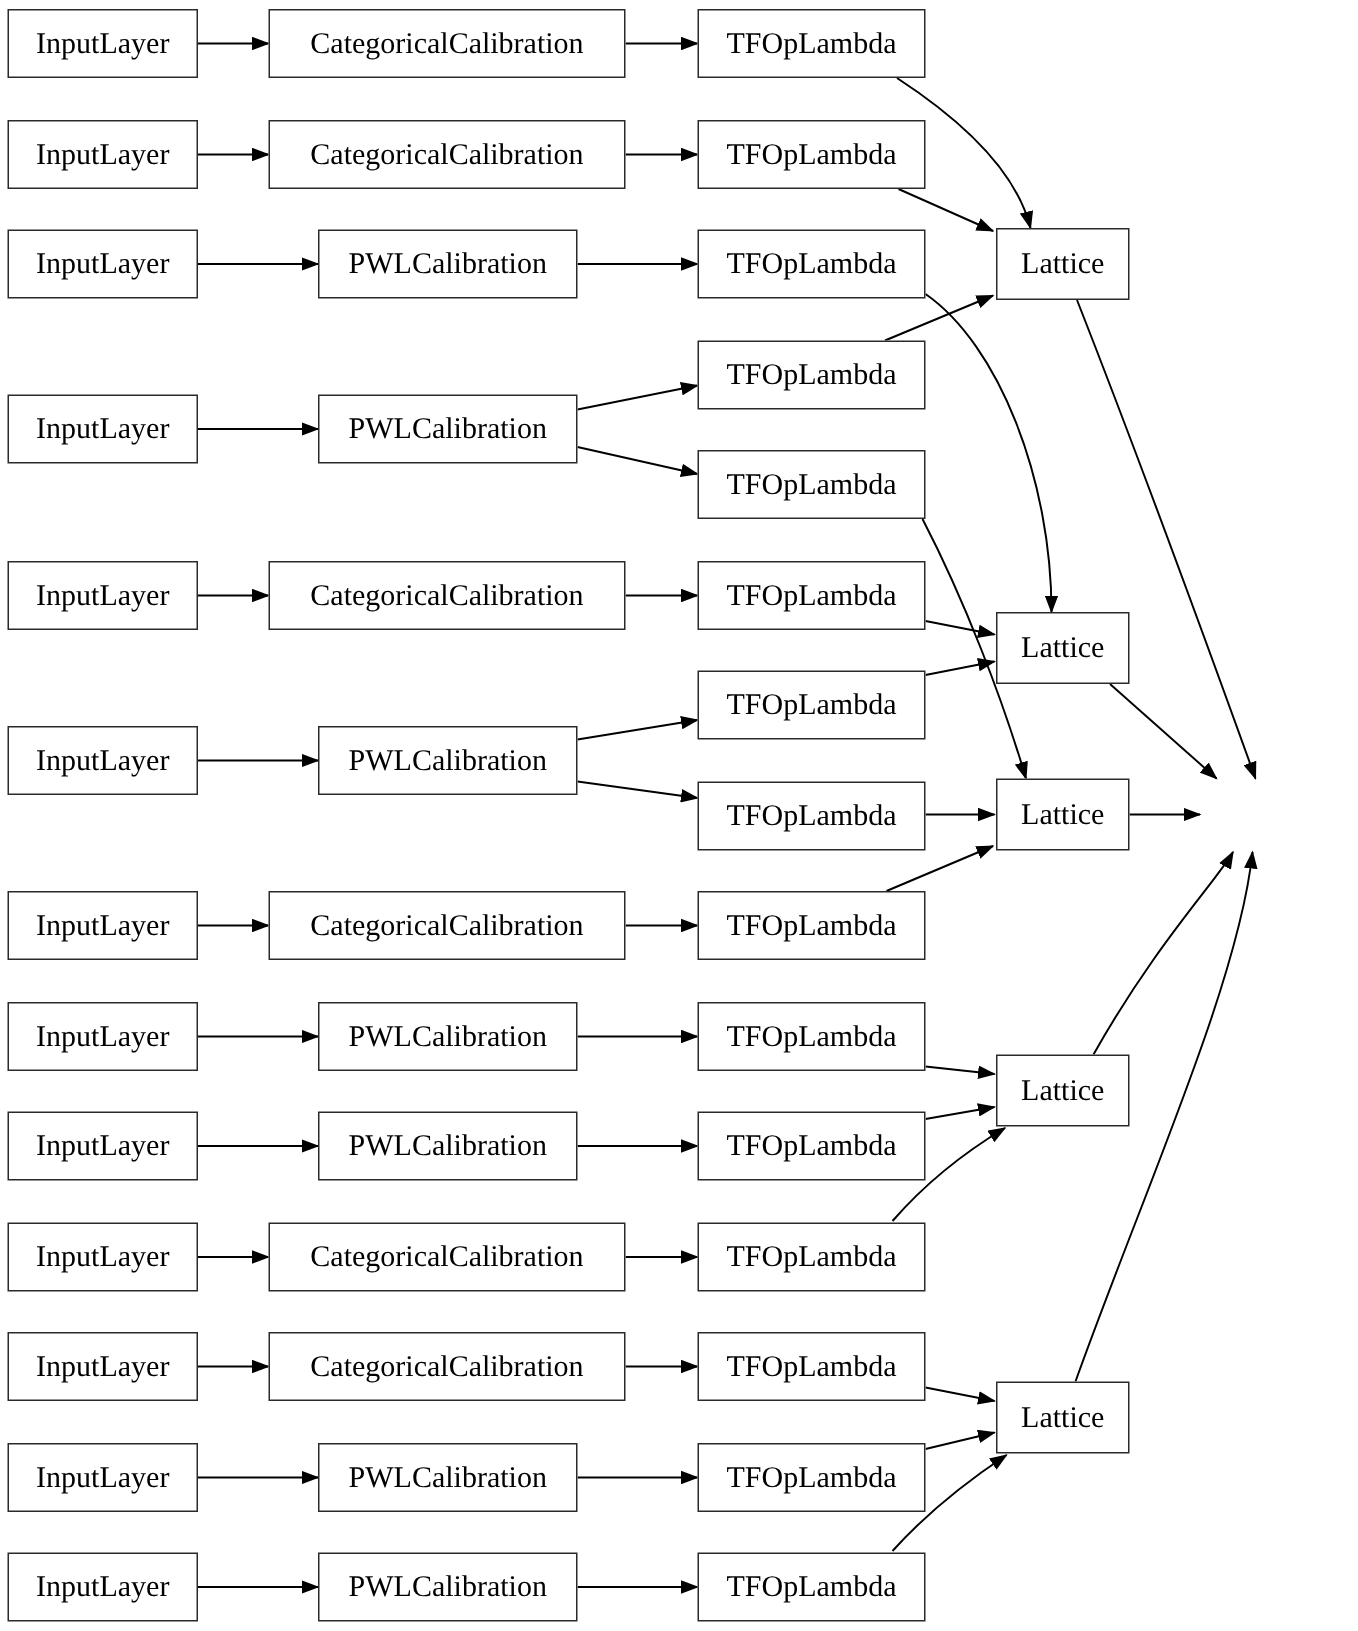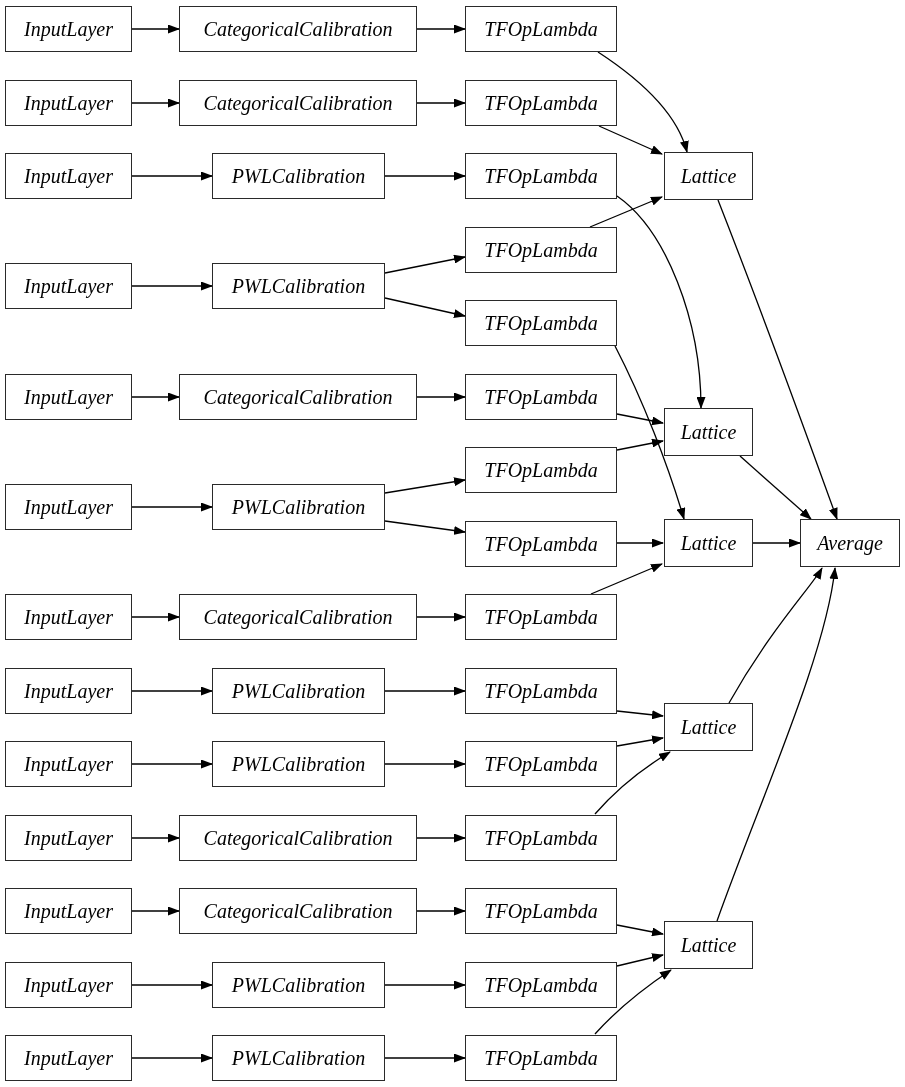--- a/index.html
+++ b/index.html
@@ -25,21 +25,20 @@
     background: var(--node-fill, #ffffff);
     border: 1.5px solid var(--node-border, #2a2a2a);
     color: var(--text-color, #000000);
     display: flex;
     align-items: center;
     justify-content: center;
     font-size: 20px;
     line-height: 1;
     white-space: nowrap;
     z-index: 1;
-    font-style: italic;
   }
 </style>
 </head>
 <body>
 
 <div id="diagram" style="width: 905px; height: 1087px; --canvas-bg: #ffffff; --node-fill: #ffffff; --node-border: #2a2a2a; --edge-color: #000000; --text-color: #000000;">
     <svg class="edges-layer" width="905" height="1087" viewBox="0 0 905 1087">
       <defs>
         <marker id="arrow" viewBox="0 0 12 9" refX="11" refY="4.5" markerWidth="12" markerHeight="9" markerUnits="userSpaceOnUse" orient="auto">
           <path d="M0,0 L12,4.5 L0,9 Z" fill="#000000"></path>
@@ -133,14 +132,13 @@
     <div class="node" style="left: 465px; top: 741px; width: 152px; height: 46px;">TFOpLambda</div>
     <div class="node" style="left: 465px; top: 815px; width: 152px; height: 46px;">TFOpLambda</div>
     <div class="node" style="left: 465px; top: 888px; width: 152px; height: 46px;">TFOpLambda</div>
     <div class="node" style="left: 465px; top: 962px; width: 152px; height: 46px;">TFOpLambda</div>
     <div class="node" style="left: 465px; top: 1035px; width: 152px; height: 46px;">TFOpLambda</div>
     <div class="node" style="left: 664px; top: 152px; width: 89px; height: 48px;">Lattice</div>
     <div class="node" style="left: 664px; top: 408px; width: 89px; height: 48px;">Lattice</div>
     <div class="node" style="left: 664px; top: 519px; width: 89px; height: 48px;">Lattice</div>
     <div class="node" style="left: 664px; top: 703px; width: 89px; height: 48px;">Lattice</div>
     <div class="node" style="left: 664px; top: 921px; width: 89px; height: 48px;">Lattice</div>
-    <div class="node" style="left: 800px; top: 519px; width: 100px; height: 48px;">Average</div>
   </div>
 
 </body></html>

